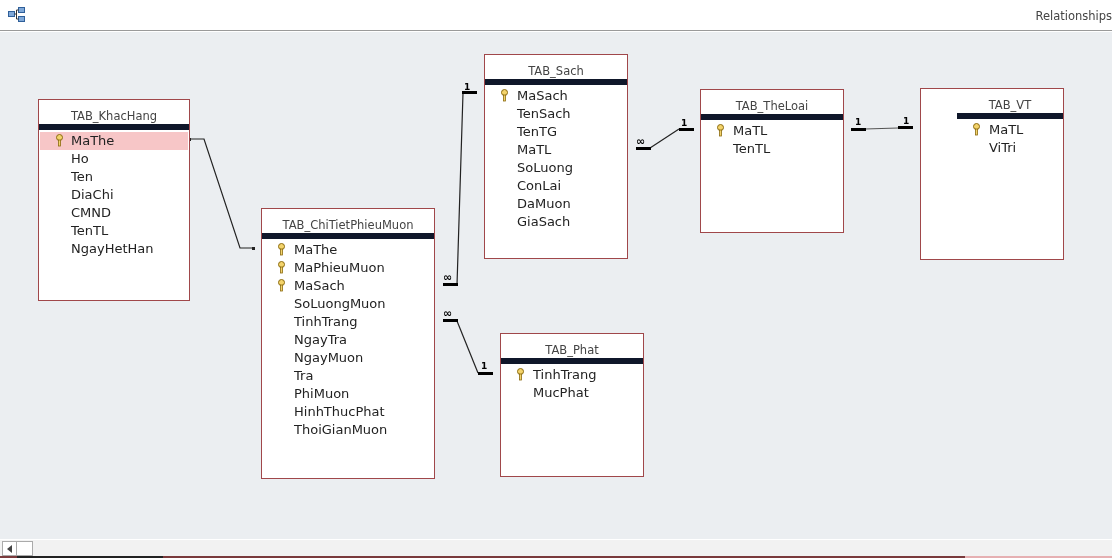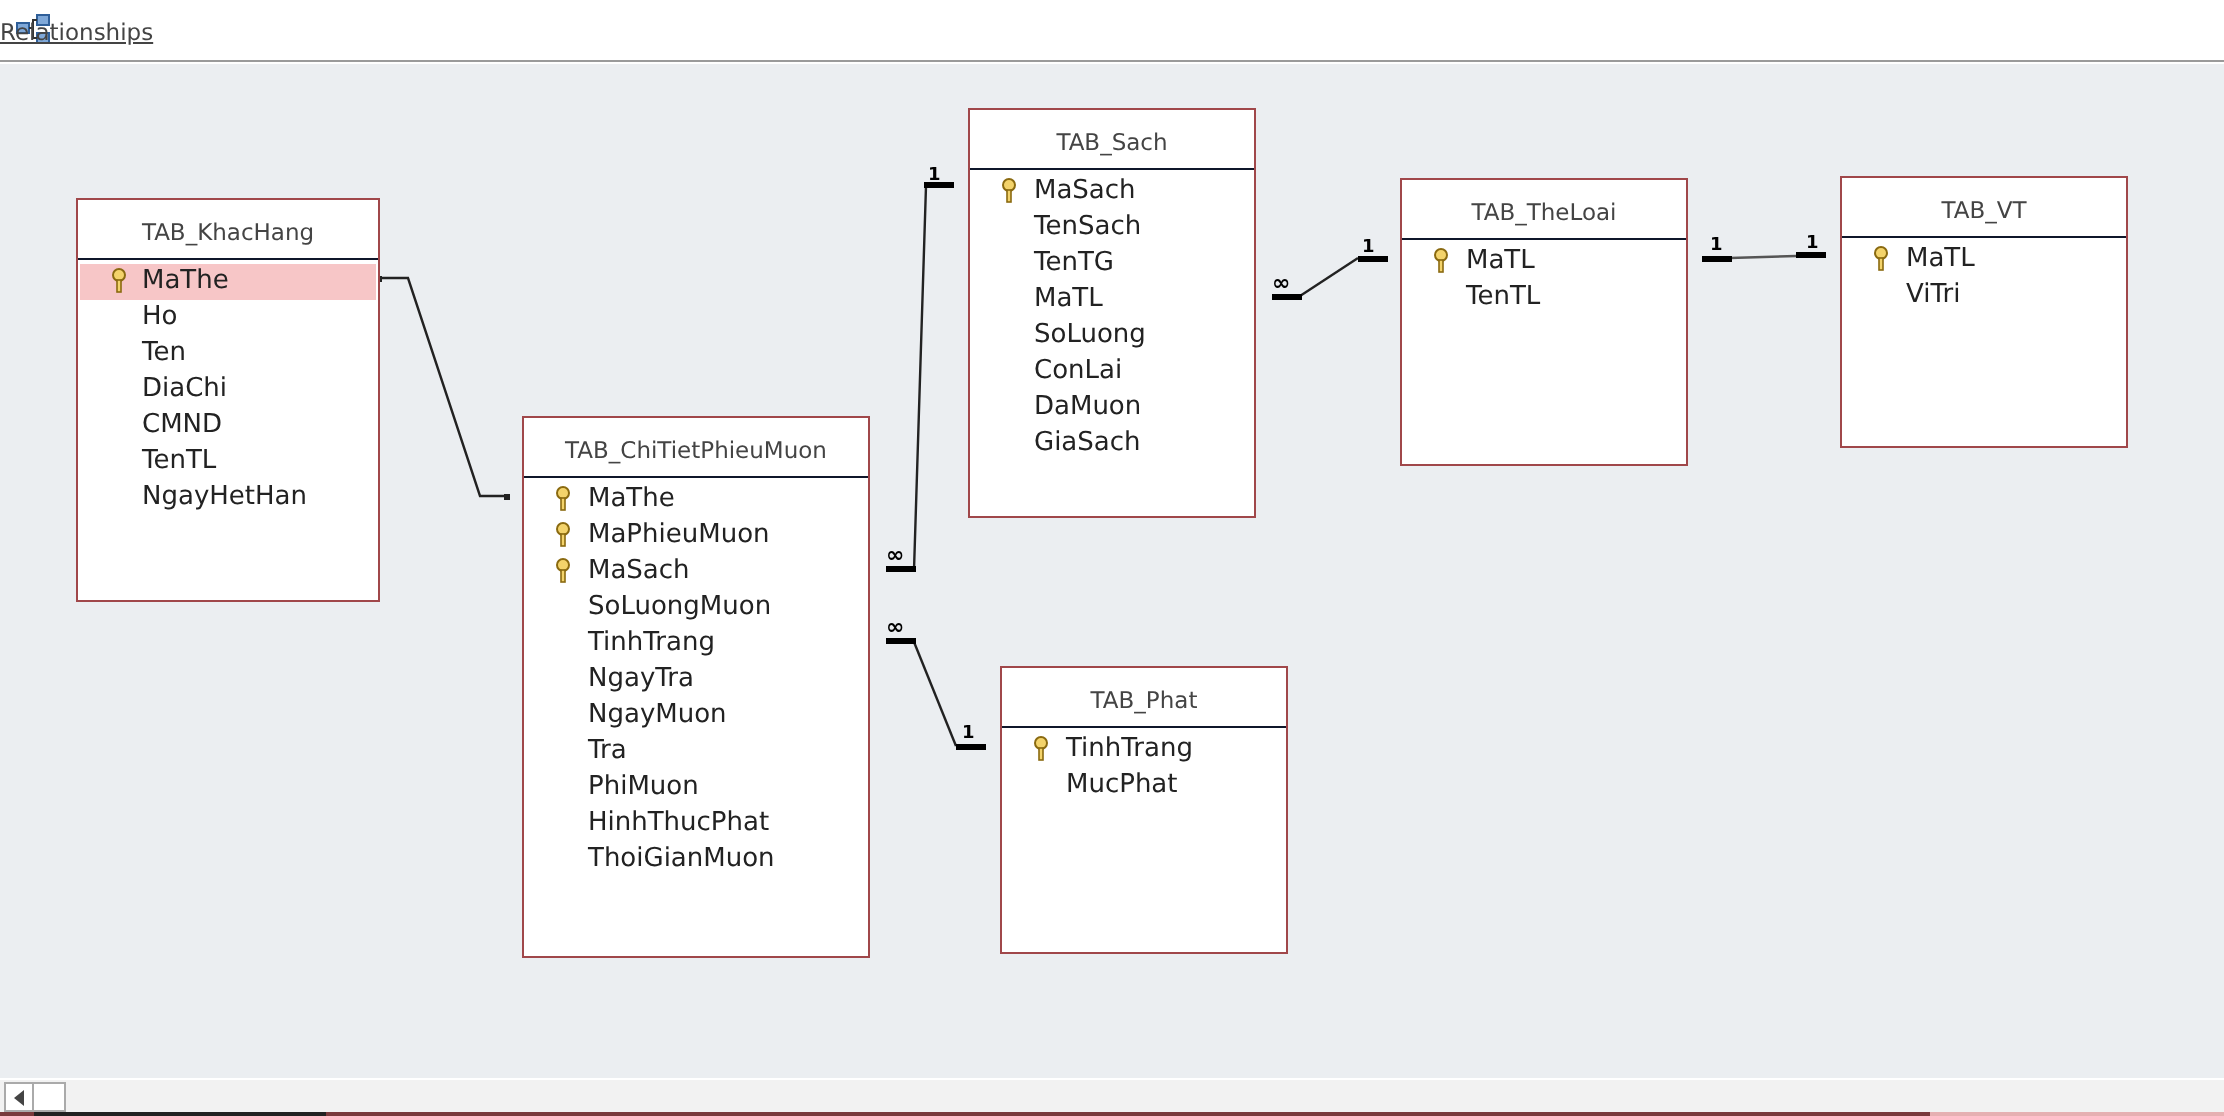--- a/index.html
+++ b/index.html
@@ -1,26 +1,26 @@
 <!DOCTYPE html>
 <html><head>
 <meta charset="utf-8">
 <style>
   * { box-sizing: border-box; margin: 0; padding: 0; }
   html, body { width: 1112px; height: 558px; overflow: hidden; background: #ffffff; }
   body { font-family: "DejaVu Sans", "Liberation Sans", sans-serif; font-size: 11px; color: #222; position: relative; }
 
   .titlebar { position: absolute; left: 0; top: 0; width: 1112px; height: 31px; background: #ffffff; border-bottom: 1px solid #9a9a9a; }
   .titlebar .app-icon { position: absolute; left: 8px; top: 7px; width: 17px; height: 16px; }
-  .titlebar .title { position: absolute; left: 0; right: 0; top: 9px; text-align: left; font-size: 11.5px; color: #444; text-decoration: underline; }
+  .titlebar .title { position: absolute; left: 0; right: 0; top: 9px; text-align: right; font-size: 11.5px; color: #444; }
 
   .canvas { position: absolute; left: 0; top: 32px; width: 1112px; height: 507px; background: #ebeef1; overflow: hidden; }
 
   .tbl { position: absolute; background: #fff; border: 1px solid #a0474a; }
-  .tbl .hdr { height: 30px; border-bottom: 1px solid #0f172a; text-align: center; line-height: 32px; color: #444; font-size: 11.5px; }
+  .tbl .hdr { height: 30px; border-bottom: 6px solid #0f172a; text-align: center; line-height: 32px; color: #444; font-size: 11.5px; }
   .tbl .fields { padding-top: 2px; }
   .tbl .field { position: relative; height: 18px; line-height: 18px; padding-left: 32px; color: #222; font-size: 13px; white-space: nowrap; }
   .tbl .field.sel { background: #f7c6c7; margin: 0 1px; padding-left: 31px; }
   .tbl .field .key { position: absolute; left: 15px; top: 2px; width: 9px; height: 13px; }
 
   svg.links { position: absolute; left: 0; top: 0; width: 1112px; height: 507px; pointer-events: none; }
 
   .scrollbar { position: absolute; left: 0; top: 539px; width: 1112px; height: 17px; background: #f2f2f2; border-top: 1px solid #fff; }
   .scrollbar .left-btn { position: absolute; left: 2px; top: 1px; width: 15px; height: 15px; background: #fff; border: 1px solid #aaa; }
   .scrollbar .left-btn::after { content: ""; position: absolute; left: 4px; top: 3px; border-right: 5px solid #444; border-top: 4px solid transparent; border-bottom: 4px solid transparent; }
@@ -148,21 +148,21 @@
     <div class="hdr">TAB_TheLoai</div>
     <div class="fields">
       <div class="field"><svg class="key" viewBox="0 0 9 13">
             <circle cx="4.5" cy="3.5" r="3" fill="#f3d36b" stroke="#8a6a10"></circle>
             <rect x="3.5" y="6" width="2" height="6" fill="#f3d36b" stroke="#8a6a10" stroke-width="0.8"></rect>
           </svg><span>MaTL</span></div>
       <div class="field"><span>TenTL</span></div>
     </div>
   </div>
 
-  <div class="tbl" style="left:920px; top:56px; width:144px; height:136px;">
+  <div class="tbl" style="left:920px; top:56px; width:144px; height:172px;padding-left:36px;">
     <div class="hdr">TAB_VT</div>
     <div class="fields">
       <div class="field"><svg class="key" viewBox="0 0 9 13">
             <circle cx="4.5" cy="3.5" r="3" fill="#f3d36b" stroke="#8a6a10"></circle>
             <rect x="3.5" y="6" width="2" height="6" fill="#f3d36b" stroke="#8a6a10" stroke-width="0.8"></rect>
           </svg><span>MaTL</span></div>
       <div class="field"><span>ViTri</span></div>
     </div>
   </div>
 

